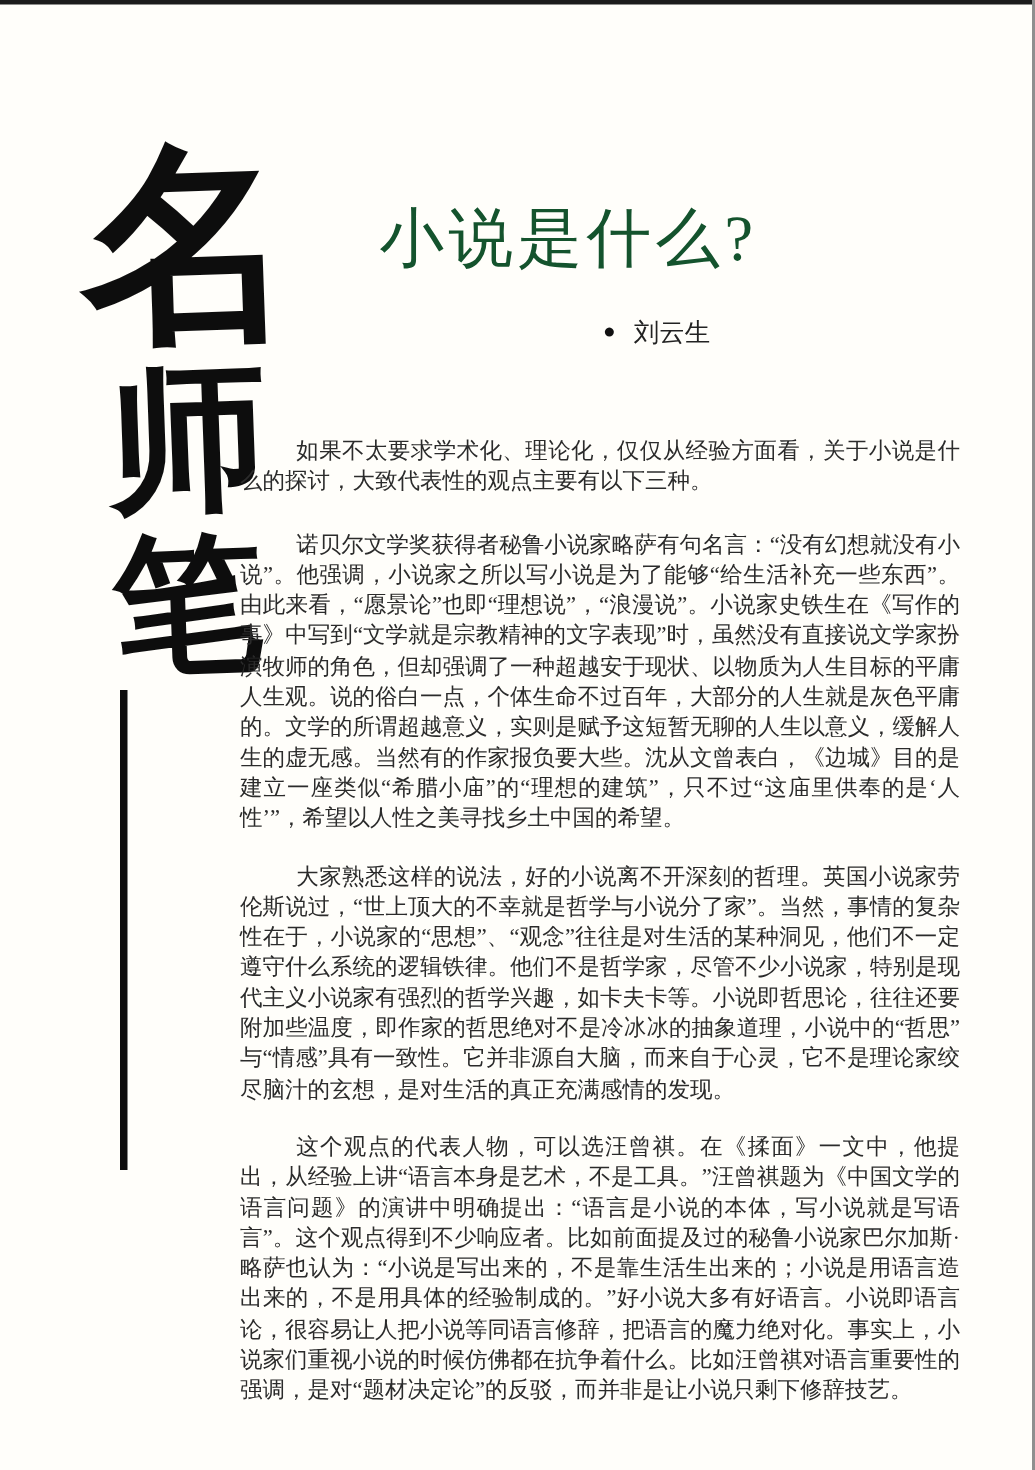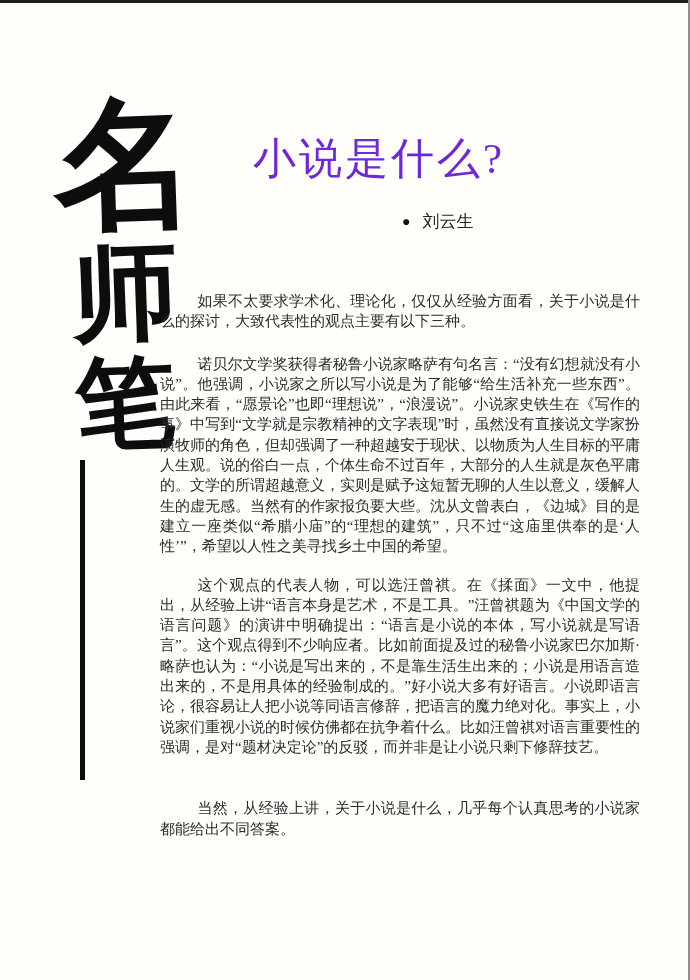--- a/index.html
+++ b/index.html
@@ -36,21 +36,21 @@
   .calli.c0{font-size:142px;margin-top:0;}
   .calli.c1{font-size:106px;margin-top:14px;}
   .calli.c2{font-size:100px;margin-top:16px;}
   .vertical-rule{
     width:5px;height:320px;background:#0d0d0d;
     align-self:flex-start;margin-left:25px;margin-top:12px;
   }
   
   .article-title{
     position:absolute;left:253px;top:130px;margin:0;
-    font-size:43px;font-weight:400;color:#6d28d9;
+    font-size:43px;font-weight:400;color:#14532d;
     letter-spacing:3px;white-space:nowrap;
   }
   .byline{
     position:absolute;left:402px;top:210px;
     font-size:17px;color:#222;
     display:flex;align-items:center;gap:12px;
   }
   .byline .bullet{font-size:14px;color:#111;}
   .article-body{
     position:absolute;left:142px;top:273px;width:516px;
@@ -81,15 +81,16 @@
 <h1 class="article-title">小说是什么?</h1>
 
 <div class="byline">
   <span class="bullet">●</span>
   <span>刘云生</span>
 </div>
 
 <main class="article-body">
     <p class="para gap-after">如果不太要求学术化、理论化，仅仅从经验方面看，关于小说是什么的探讨，大致代表性的观点主要有以下三种。</p>
     <p class="para">诺贝尔文学奖获得者秘鲁小说家略萨有句名言：“没有幻想就没有小说”。他强调，小说家之所以写小说是为了能够“给生活补充一些东西”。由此来看，“愿景论”也即“理想说”，“浪漫说”。小说家史铁生在《写作的事》中写到“文学就是宗教精神的文字表现”时，虽然没有直接说文学家扮演牧师的角色，但却强调了一种超越安于现状、以物质为人生目标的平庸人生观。说的俗白一点，个体生命不过百年，大部分的人生就是灰色平庸的。文学的所谓超越意义，实则是赋予这短暂无聊的人生以意义，缓解人生的虚无感。当然有的作家报负要大些。沈从文曾表白，《边城》目的是建立一座类似“希腊小庙”的“理想的建筑”，只不过“这庙里供奉的是‘人性’”，希望以人性之美寻找乡土中国的希望。</p>
+    <p class="para">大家熟悉这样的说法，好的小说离不开深刻的哲理。英国小说家劳伦斯说过，“世上顶大的不幸就是哲学与小说分了家”。当然，事情的复杂性在于，小说家的“思想”、“观念”往往是对生活的某种洞见，他们不一定遵守什么系统的逻辑铁律。他们不是哲学家，尽管不少小说家，特别是现代主义小说家有强烈的哲学兴趣，如卡夫卡等。小说即哲思论，往往还要附加些温度，即作家的哲思绝对不是冷冰冰的抽象道理，小说中的“哲思”与“情感”具有一致性。它并非源自大脑，而来自于心灵，它不是理论家绞尽脑汁的玄想，是对生活的真正充满感情的发现。</p>
     <p class="para">这个观点的代表人物，可以选汪曾祺。在《揉面》一文中，他提出，从经验上讲“语言本身是艺术，不是工具。”汪曾祺题为《中国文学的语言问题》的演讲中明确提出：“语言是小说的本体，写小说就是写语言”。这个观点得到不少响应者。比如前面提及过的秘鲁小说家巴尔加斯·略萨也认为：“小说是写出来的，不是靠生活生出来的；小说是用语言造出来的，不是用具体的经验制成的。”好小说大多有好语言。小说即语言论，很容易让人把小说等同语言修辞，把语言的魔力绝对化。事实上，小说家们重视小说的时候仿佛都在抗争着什么。比如汪曾祺对语言重要性的强调，是对“题材决定论”的反驳，而并非是让小说只剩下修辞技艺。</p>
     <p class="para gap-before">当然，从经验上讲，关于小说是什么，几乎每个认真思考的小说家都能给出不同答案。</p>
   </main>
 
 </body></html>

